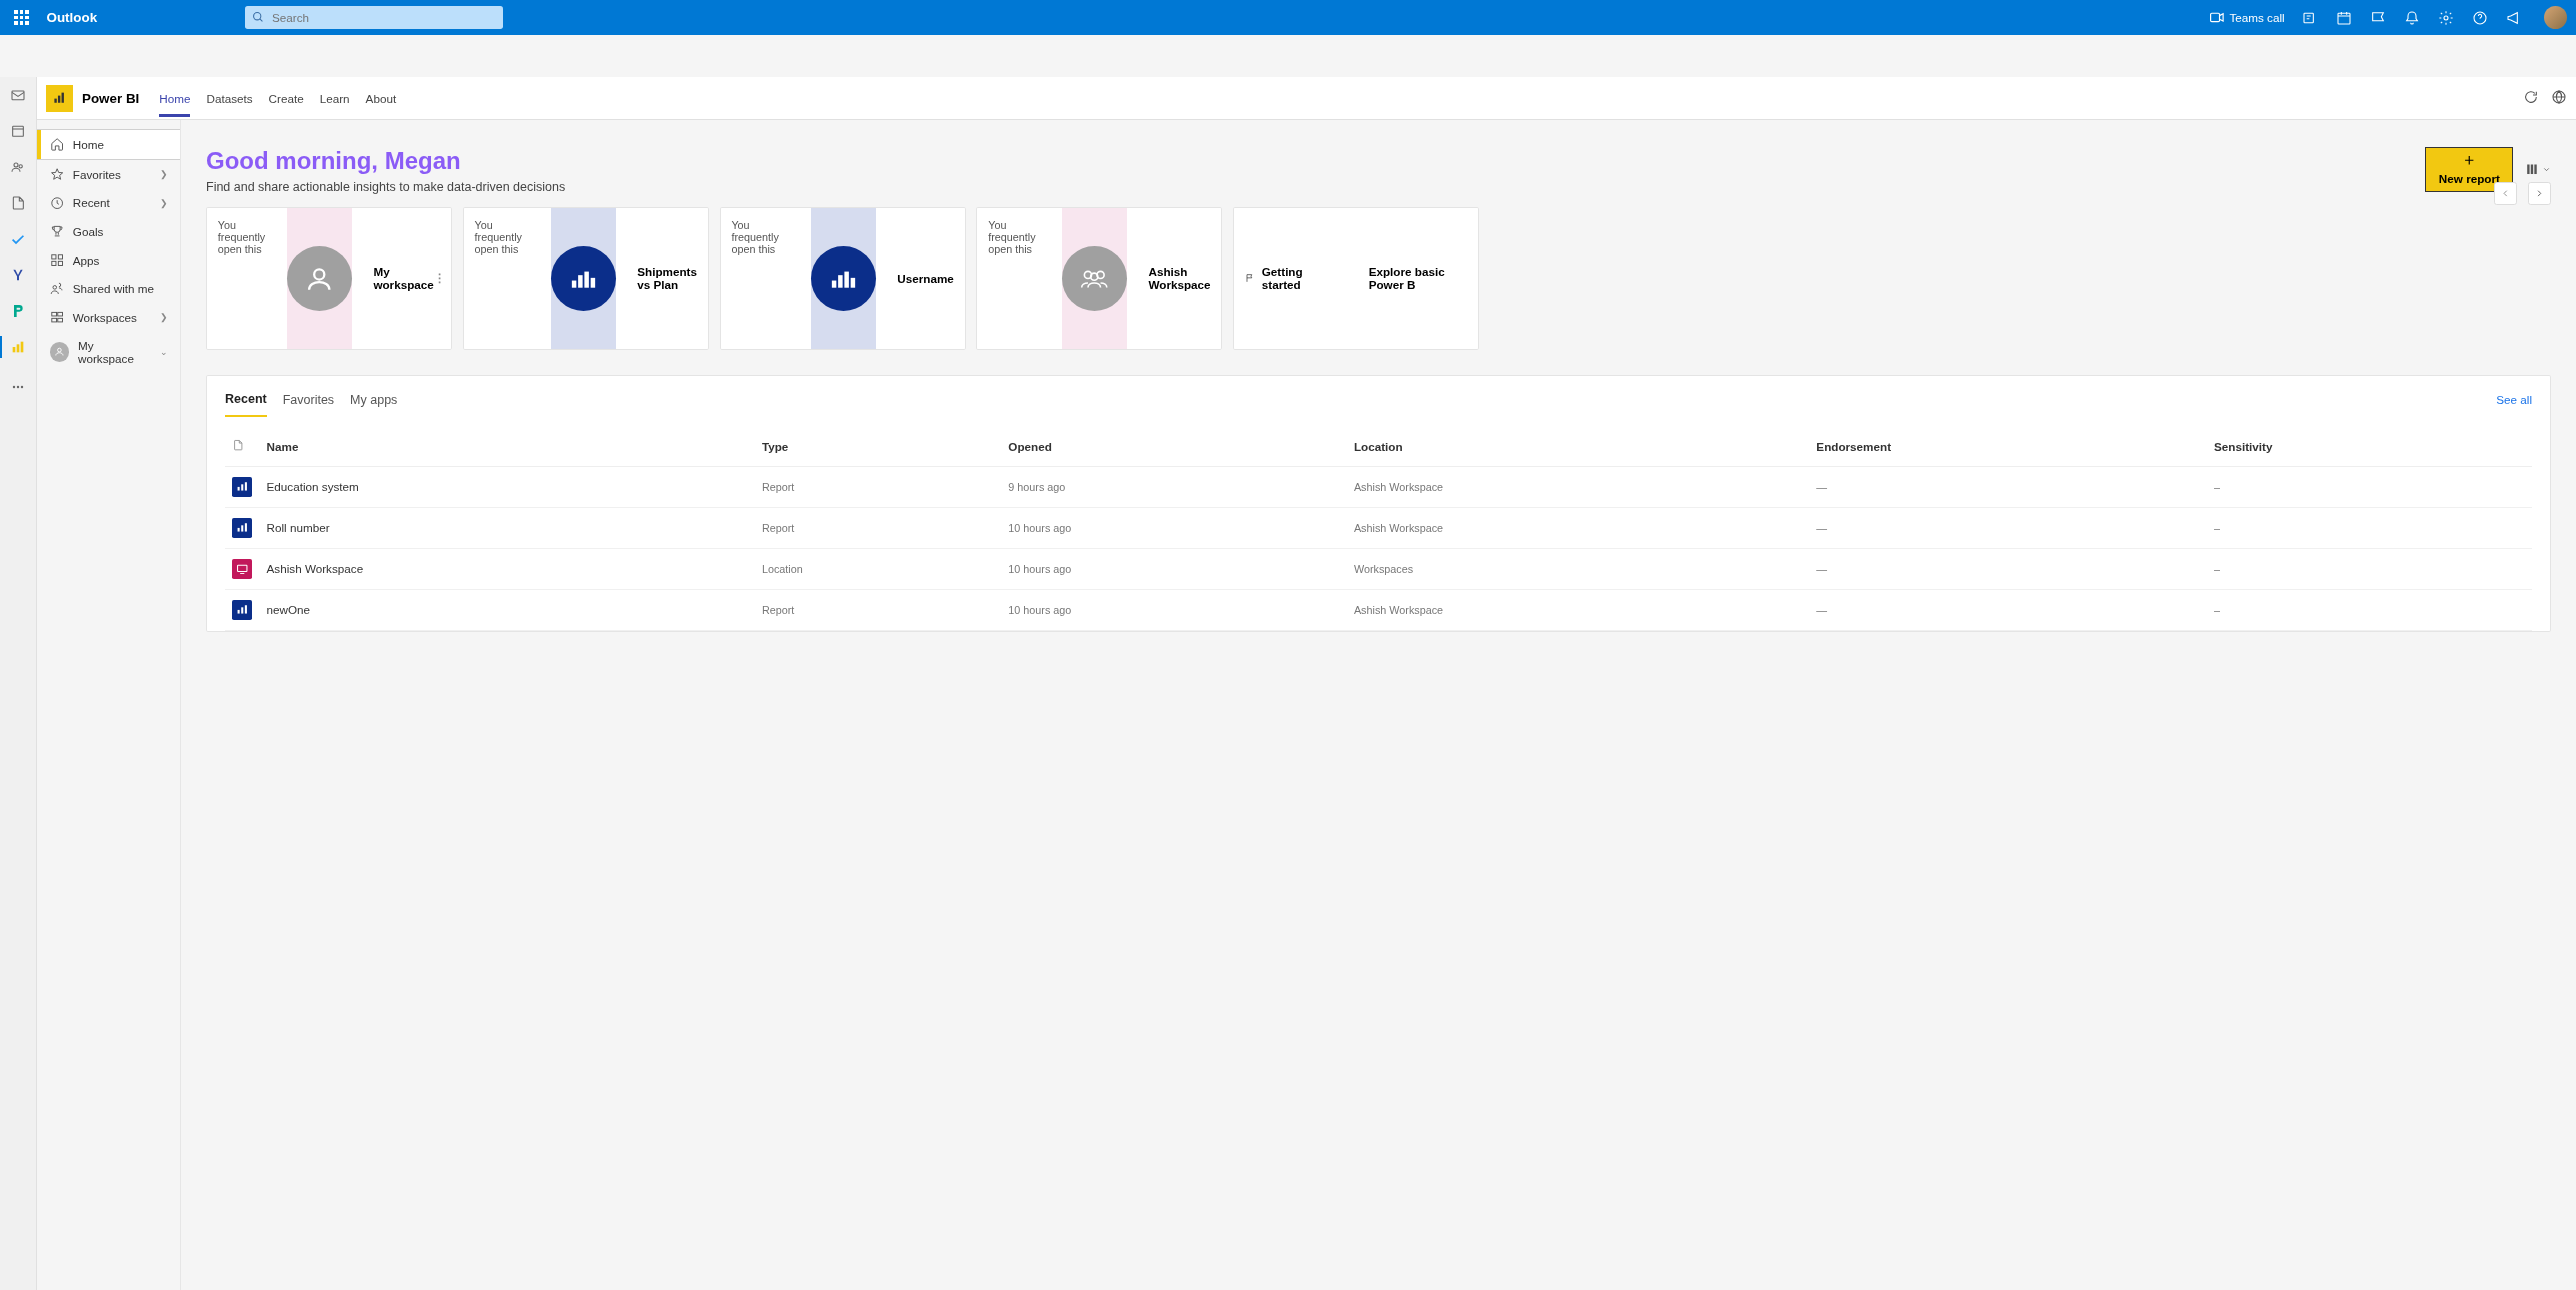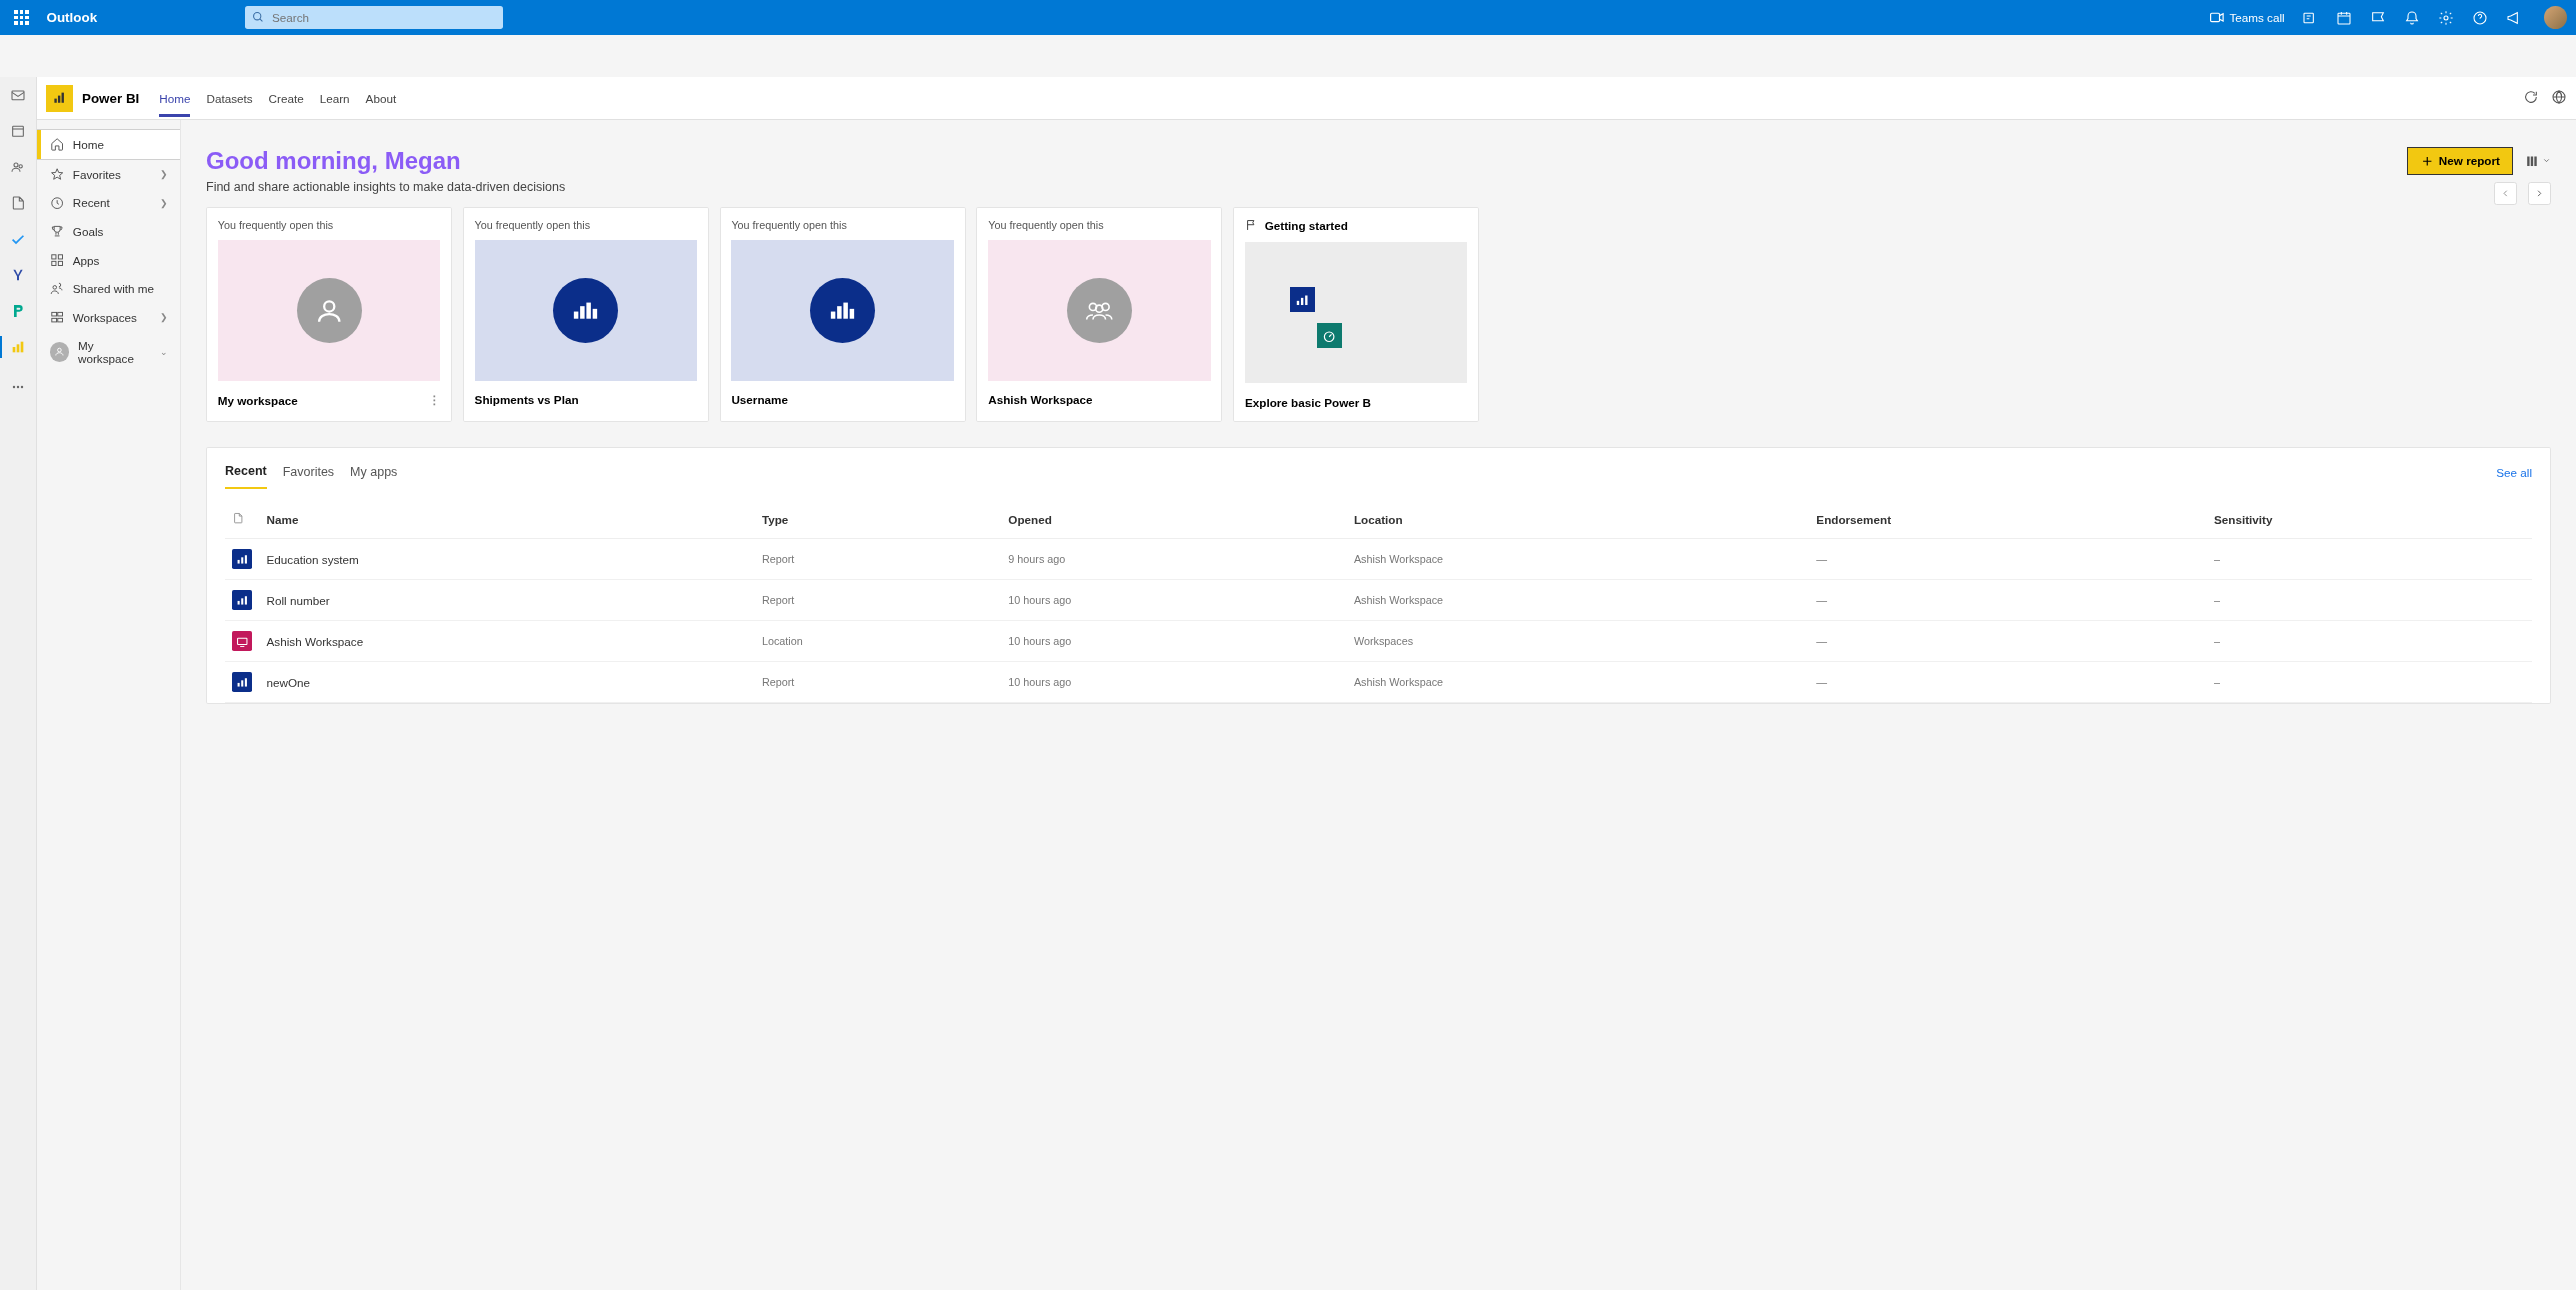--- a/index.html
+++ b/index.html
@@ -60,30 +60,30 @@
 .workspace-icon-circle { width:20px; height:20px; border-radius:50%; background:#b0b0b0; display:flex; align-items:center; justify-content:center; color:#fff; }
 .sidebar-spacer { flex:1; }
 .get-data { display:flex; align-items:center; gap:9px; padding:10.8px 12.5px; font-size:11.7px; color:#333; cursor:pointer; border-top:0.9px solid #e0e0e0;text-align:right; }
 
 
 .main { flex:1; overflow:auto; background:#f5f5f5; padding:27px 25px; }
 .greeting { font-size:24px; font-weight:600; color:#8b5cf6; }
 .subgreeting { font-size:12.5px; color:#444; margin-top:5.4px; }
 .greet-row { display:flex; align-items:flex-start; }
 .greet-right { margin-left:auto; display:flex; align-items:center; gap:12.5px; }
-.new-report-btn { background:#f2c811; border:0.9px solid #333; padding:6.3px 12.5px; font-size:11.7px; font-weight:600; display:flex; align-items:center; gap:5.4px; cursor:pointer; }
+.new-report-btn { background:#f2c811; border:0.9px solid #333; padding:6.3px 12.5px; font-size:11.7px; font-weight:600; display:flex; align-items:center; gap:5.4px; cursor:pointer;flex-direction:column; }
 .layout-toggle { display:flex; align-items:center; gap:1.8px; cursor:pointer; color:#555; }
 
 
 .section-title { font-size:15.2px; font-weight:600; margin-top:30.5px; color:#222; }
 .rec-row-wrap { position:relative; }
 .rec-nav { position:absolute; top:-25px; right:0; display:flex; gap:10.8px; }
 .rec-nav-btn { width:23px; height:23px; display:flex; align-items:center; justify-content:center; background:#fff; border:0.9px solid #ddd; border-radius:2.7px; cursor:pointer; color:#666; }
 .rec-row { display:flex; gap:10.8px; margin-top:12.5px; overflow:hidden; }
-.rec-card { width:246px; flex:none; background:#fff; border:0.9px solid #e4e4e4; border-radius:1.8px; display:flex; flex-direction:column; }
+.rec-card { width:246px; flex:none; background:#fff; border:0.9px solid #e4e4e4; border-radius:1.8px; display:flex; flex-direction:row; }
 .rec-label { font-size:10.8px; color:#555; padding:10.8px 10.8px 9px 10.8px; }
 .rec-thumb { height:141px; margin:0 10.8px; display:flex; align-items:center; justify-content:center; }
 .thumb-pink { background:#f8e6ef; }
 .thumb-blue { background:#d6dcef; }
 .thumb-grey { background:#ececec; }
 .thumb-circle { width:65px; height:65px; border-radius:50%; display:flex; align-items:center; justify-content:center; }
 .circle-grey { background:#a0a0a0; color:#fff; }
 .circle-navy { background:#0b2e8a; color:#fff; }
 .rec-card-title { font-size:11.7px; font-weight:600; padding:12.5px 10.8px; display:flex; align-items:center; }
 .rec-card-title .more { margin-left:auto; color:#888; cursor:pointer; }

